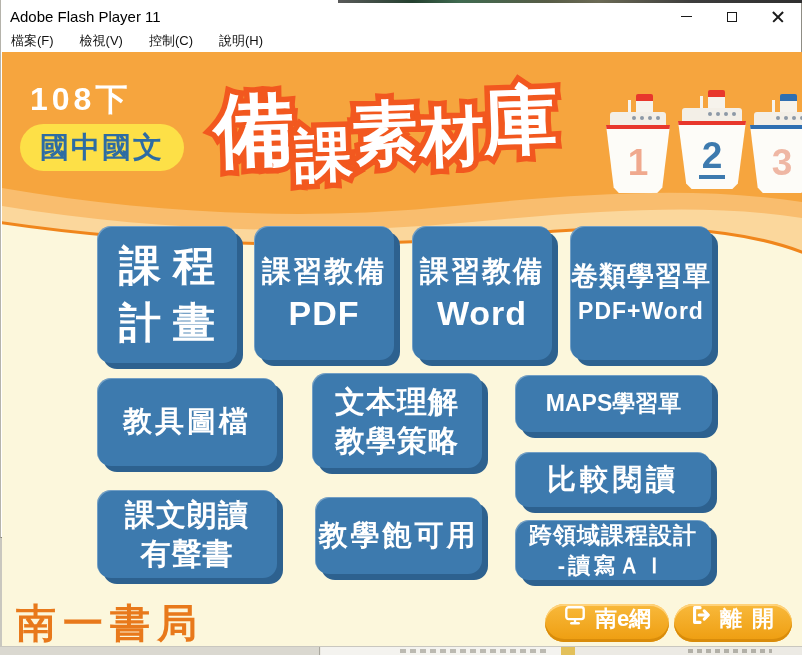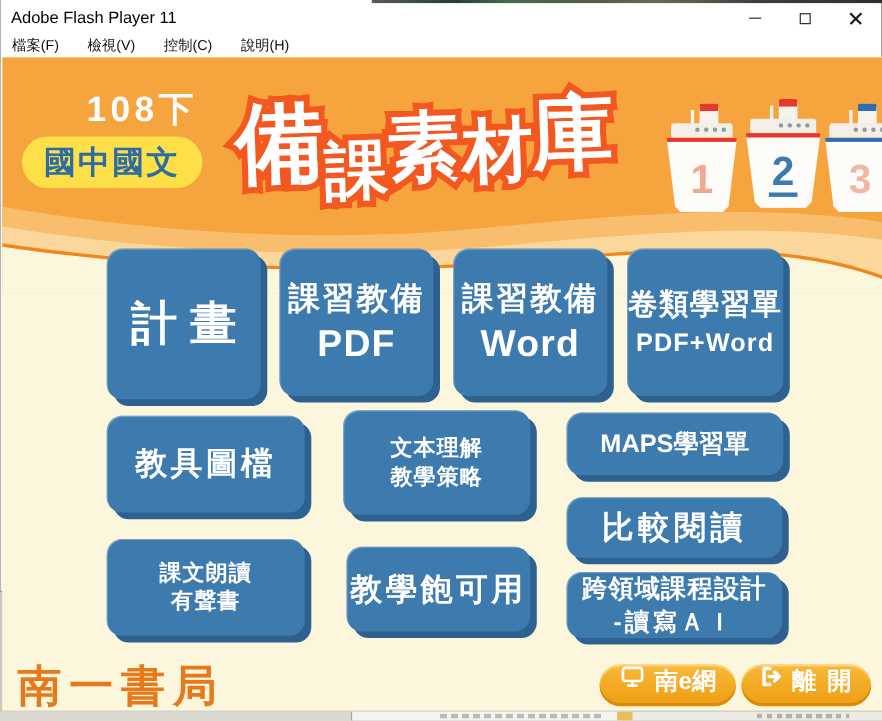--- a/index.html
+++ b/index.html
@@ -32,21 +32,21 @@
              display:flex; align-items:center; gap:26px; padding-left:10px; font-size:13px; color:#111; }
   .menu-item { cursor:default; }
 
   
   .stage { position:absolute; left:1px; top:52px; width:800px; height:594px;
            background:#fcf7dc; overflow:hidden; }
   .header-orange { position:absolute; left:0; top:0; width:100%; height:170px; background:#f6a53e; }
   .wave-svg { position:absolute; left:0; top:110px; width:800px; height:105px; z-index:2; pointer-events:none; }
 
   
-  .semester { position:absolute; left:28px; top:26px; width:150px; text-align:right; z-index:3;
+  .semester { position:absolute; left:28px; top:26px; width:150px; text-align:left; z-index:3;
               color:#fff; font-size:32px; font-weight:bold; letter-spacing:4px; }
   .subject-pill { position:absolute; left:18px; top:72px; width:164px; height:47px; z-index:3;
               background:#fde047; border-radius:26px; display:flex; align-items:center; justify-content:center; }
   .subject-pill span { color:#2d6ca3; font-size:29px; font-weight:bold; letter-spacing:2px; }
 
   
   .big-title { position:absolute; left:212px; top:12px; width:392px; height:130px; z-index:3;
                transform:rotate(-2deg); white-space:nowrap; }
   .tchar { position:relative; display:inline-block; color:#fff; font-weight:bold; z-index:1;
            font-family:"Liberation Sans","DejaVu Sans",sans-serif; }
@@ -87,21 +87,21 @@
           box-shadow:6px 6px 0 #2d618f, inset 1px 1px 0 rgba(255,255,255,.28);
           color:#fff; display:flex; flex-direction:column; align-items:center; justify-content:center;
           text-align:center; font-weight:bold; }
   .tile span { display:block; white-space:nowrap; }
   .t-plan span   { font-size:42px; letter-spacing:12px; line-height:1.35; text-indent:12px; }
   .t-pdfw .l1    { font-size:29px; letter-spacing:2px; }
   .t-pdfw .l2    { font-size:34px; letter-spacing:1px; line-height:1.25; }
   .t-sheet .l1   { font-size:27px; letter-spacing:1px; }
   .t-sheet .l2   { font-size:23px; letter-spacing:1px; line-height:1.5; }
   .t-one29 span  { font-size:29px; letter-spacing:3px; }
-  .t-two27 span  { font-size:20px; letter-spacing:1px; line-height:1.3; }
+  .t-two27 span  { font-size:30px; letter-spacing:1px; line-height:1.3; }
   .t-two23 span  { font-size:23px; line-height:1.35; }
   .t-one29b span { font-size:29px; letter-spacing:4px; }
   .t-cross .l1   { font-size:23px; letter-spacing:1px; }
   .t-cross .l2   { font-size:22px; letter-spacing:3px; line-height:1.35; }
 
   
   .logo { position:absolute; left:14px; top:544px; z-index:4; color:#e8791b;
           font-family:"Liberation Serif","DejaVu Serif",serif; font-weight:bold;
           font-size:40px; letter-spacing:7px; }
   .foot-btn { position:absolute; top:552px; height:38px; z-index:4; border-radius:19px; cursor:pointer;
@@ -192,20 +192,21 @@
 
       <div class="subject-pill">
         <span>國中國文</span>
       </div>
 
       <div class="big-title">
         <span class="tchar tc0" data-ch="備">備</span><span class="tchar tc1" data-ch="課">課</span><span class="tchar tc2" data-ch="素">素</span><span class="tchar tc3" data-ch="材">材</span><span class="tchar tc4" data-ch="庫">庫</span>
       </div>
 
       <div class="tile t-plan" style="left:95px;top:174px;width:140px;height:137px">
+        <span class="l1">課程</span>
         <span class="l2">計畫</span>
       </div>
       <div class="tile t-pdfw" style="left:252px;top:174px;width:140px;height:134px">
         <span class="l1">課習教備</span>
         <span class="l2">PDF</span>
       </div>
       <div class="tile t-pdfw" style="left:410px;top:174px;width:140px;height:134px">
         <span class="l1">課習教備</span>
         <span class="l2">Word</span>
       </div>

